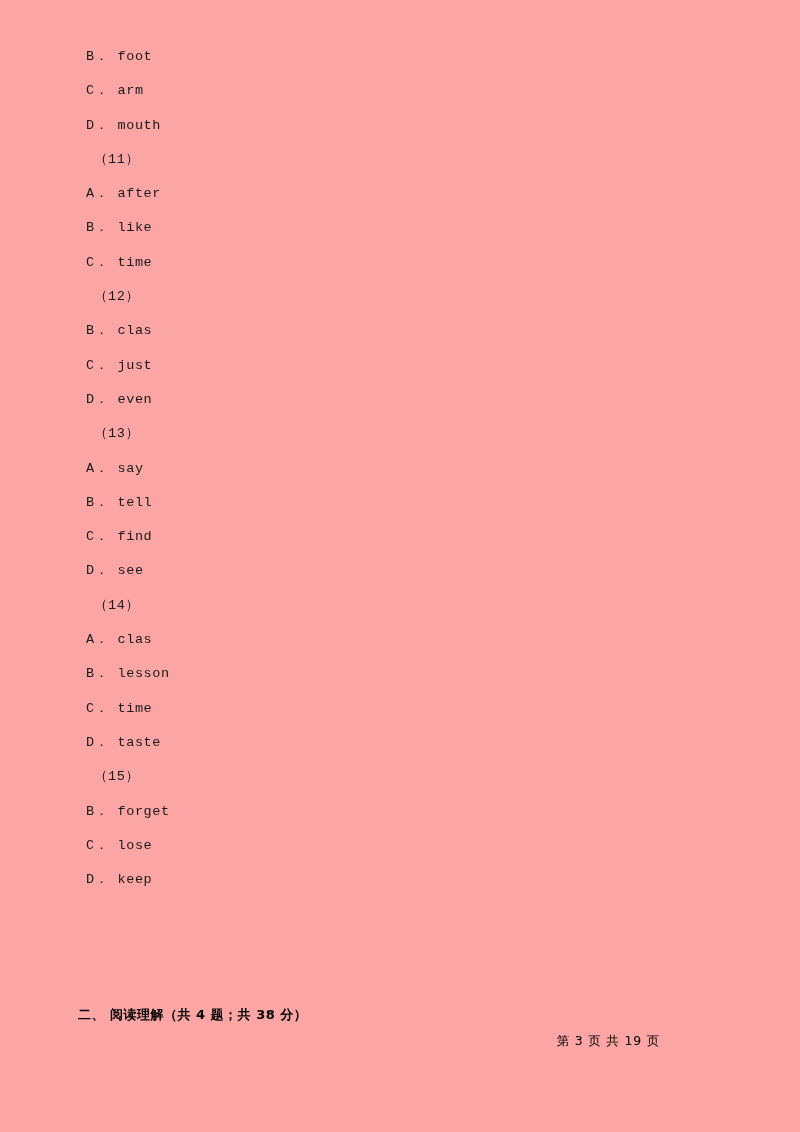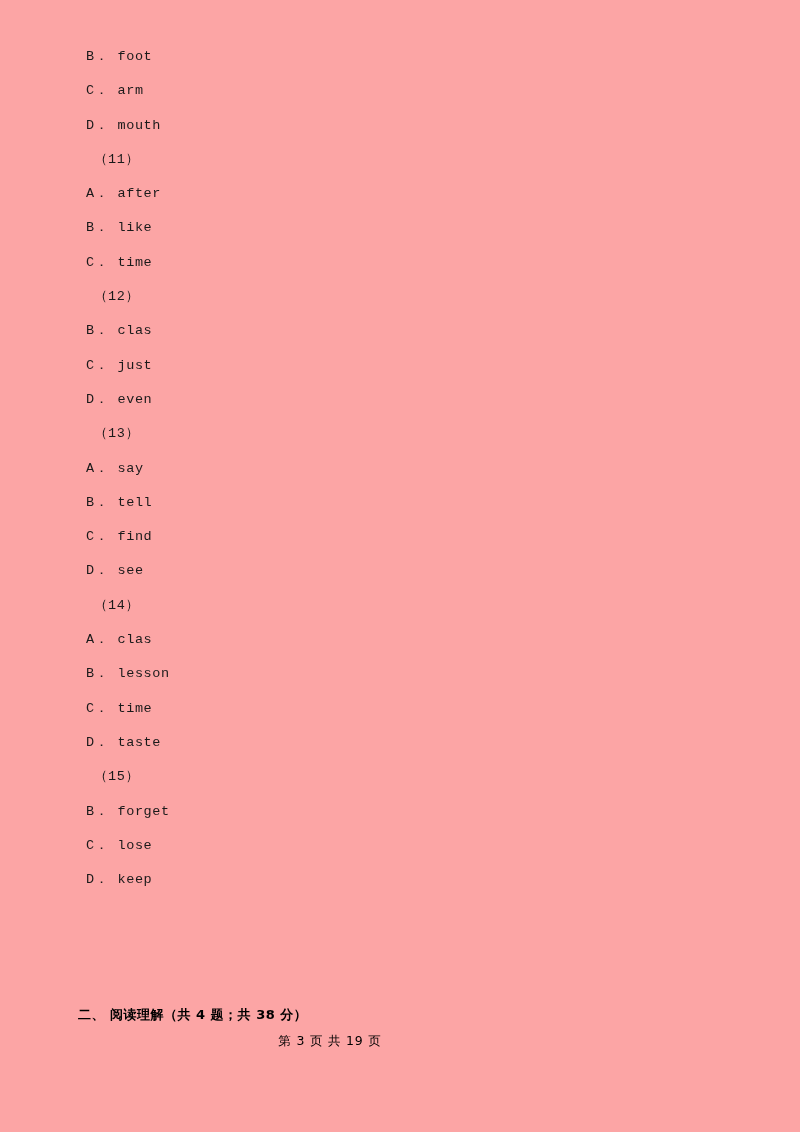--- a/index.html
+++ b/index.html
@@ -55,21 +55,21 @@
     font-weight: bold;
     color: #000000;
     letter-spacing: 0.5px;
     white-space: pre;
   }
   .footer {
     position: absolute;
     left: 0;
     top: 1033px;
     width: 660px;
-    text-align: center;
+    text-align: right;
     font-family: "DejaVu Sans", sans-serif;
     font-size: 12.5px;
     color: #000000;
     letter-spacing: 0.8px;
     white-space: pre;
   }
 </style>
 </head>
 <body>
 

